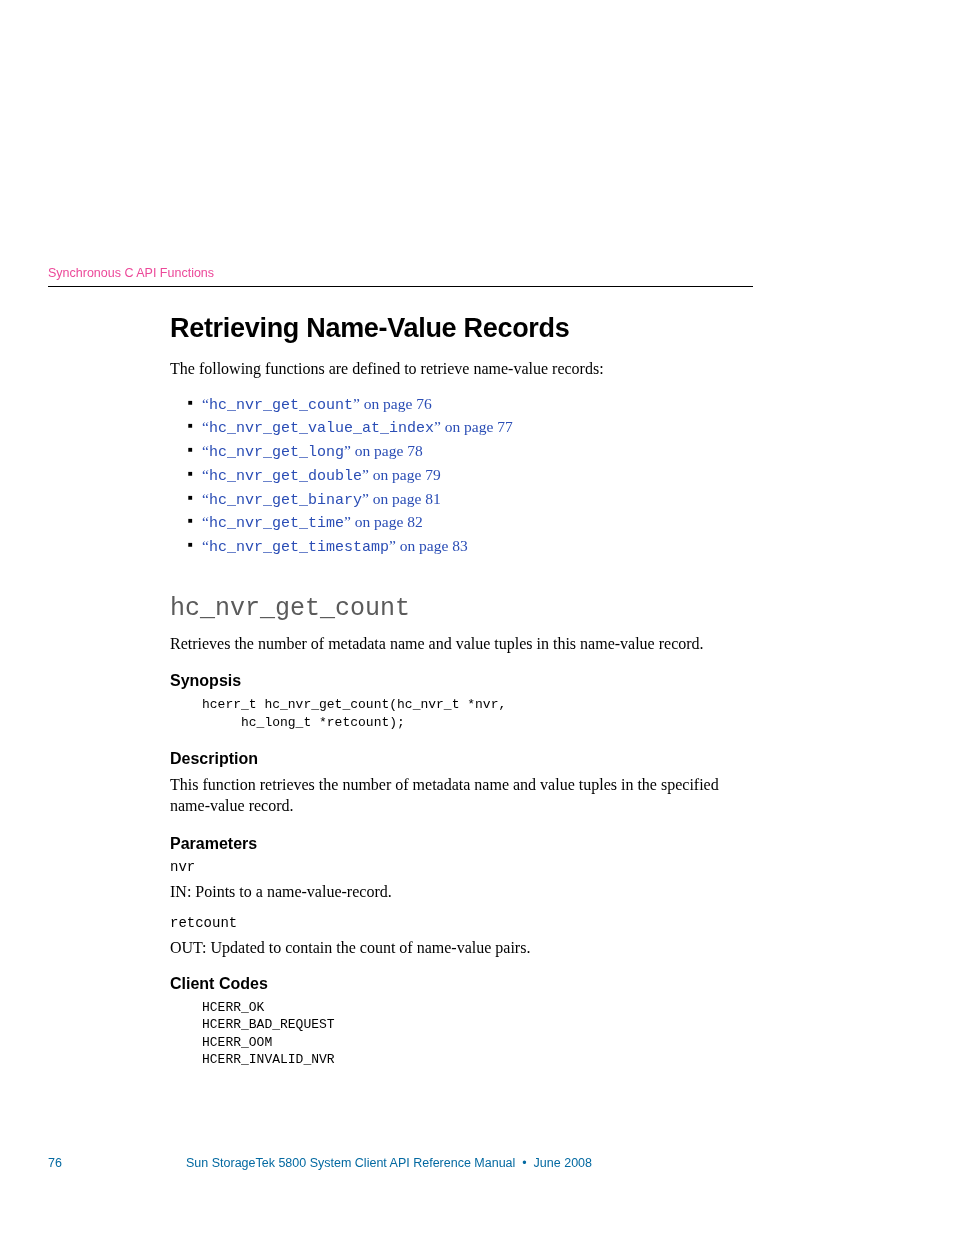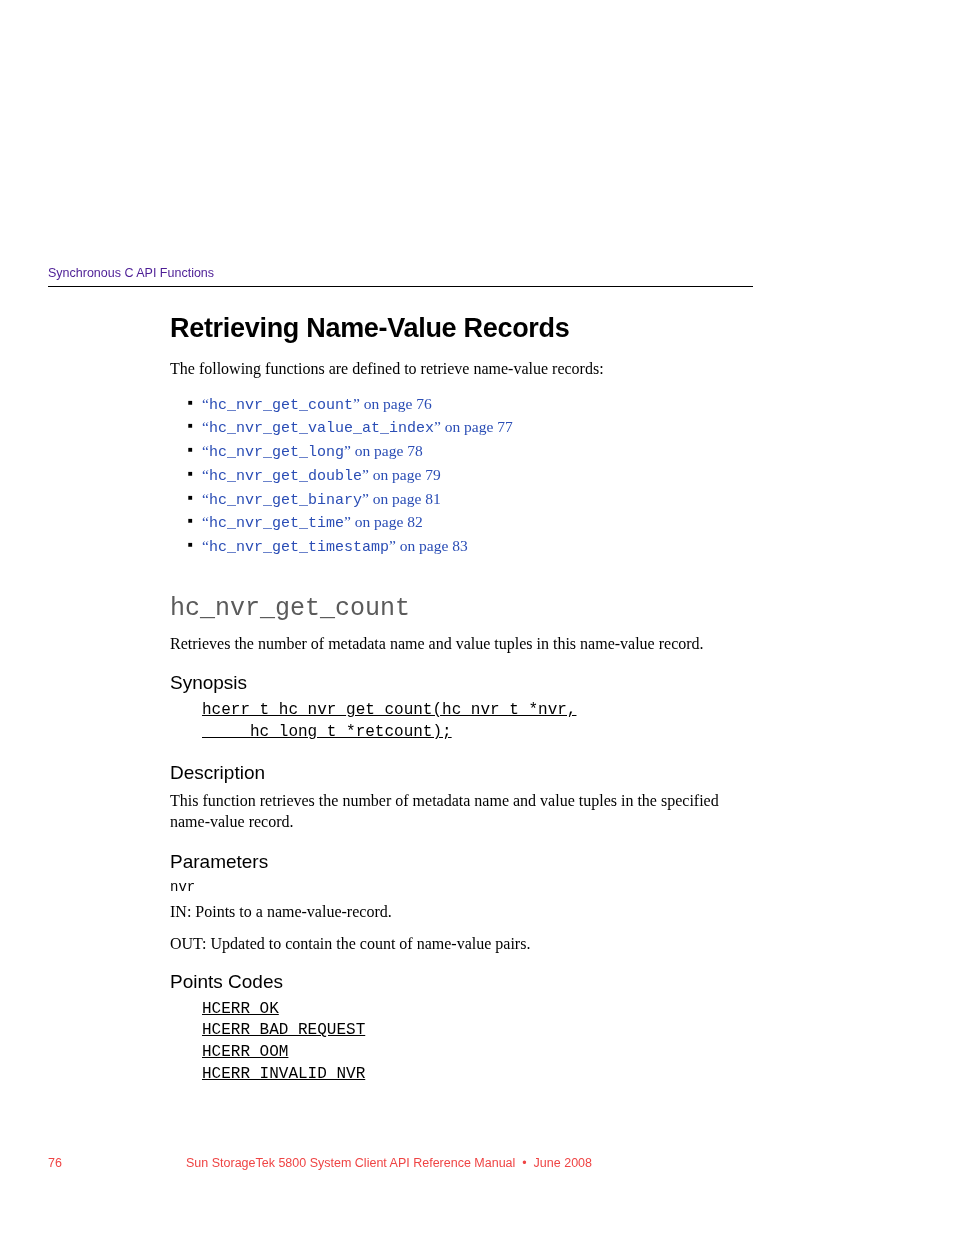--- a/index.html
+++ b/index.html
@@ -18,21 +18,21 @@
     height: 1235px;
     box-sizing: border-box;
     padding: 263px 200px 0 170px;
   }
   .running-head {
     position: absolute;
     top: 266px;
     left: 48px;
     font-family: Arial, Helvetica, sans-serif;
     font-size: 12.5px;
-    color: #4c1d95;
+    color: #ec4899;
   }
   .head-rule {
     position: absolute;
     top: 286px;
     left: 48px;
     width: 705px;
     border-top: 1px solid #000;
   }
   .content {
     position: absolute;
@@ -87,49 +87,48 @@
     color: #5b5b5b;
     margin: 36px 0 10px 0;
   }
   p.body {
     font-size: 16px;
     margin: 0 0 18px 0;
     line-height: 1.35;
   }
   h3.sub {
     font-family: Arial, Helvetica, sans-serif;
-    font-weight: 400;
-    font-size: 19px;
+    font-weight: 700;
+    font-size: 16px;
     margin: 18px 0 6px 0;
   }
   pre.code {
     font-family: "Courier New", Courier, monospace;
-    font-size: 16px;
+    font-size: 13px;
     white-space: pre;
     margin: 2px 0 10px 32px;
     line-height: 1.35;
-    text-decoration: underline;
   }
   .param-name {
     font-family: "Courier New", Courier, monospace;
     font-size: 14px;
     margin: 6px 0 8px 0;
   }
   .param-desc {
     font-size: 16px;
     margin: 0 0 14px 0;
   }
   .footer {
     position: absolute;
     bottom: 65px;
     left: 48px;
     width: 705px;
     font-family: Arial, Helvetica, sans-serif;
     font-size: 12.5px;
-    color: #ef4444;
+    color: #0369a1;
   }
   .footer .pnum {
     display: inline-block;
   }
   .footer .ftext {
     position: absolute;
     left: 138px;
   }
 </style>
 </head>
@@ -161,23 +160,24 @@
     <h3 class="sub">Synopsis</h3>
     <pre class="code">hcerr_t hc_nvr_get_count(hc_nvr_t *nvr,
      hc_long_t *retcount);</pre>
 
     <h3 class="sub">Description</h3>
     <p class="body">This function retrieves the number of metadata name and value tuples in the specified name-value record.</p>
 
     <h3 class="sub">Parameters</h3>
     <div class="param-name">nvr</div>
     <div class="param-desc">IN: Points to a name-value-record.</div>
+    <div class="param-name">retcount</div>
     <div class="param-desc">OUT: Updated to contain the count of name-value pairs.</div>
 
-    <h3 class="sub">Points Codes</h3>
+    <h3 class="sub">Client Codes</h3>
     <pre class="code">HCERR_OK
 HCERR_BAD_REQUEST
 HCERR_OOM
 HCERR_INVALID_NVR</pre>
 
   </div>
 
   <div class="footer">
     <span class="pnum">76</span>
     <span class="ftext">Sun StorageTek 5800 System Client API Reference Manual &nbsp;•&nbsp; June 2008</span>

